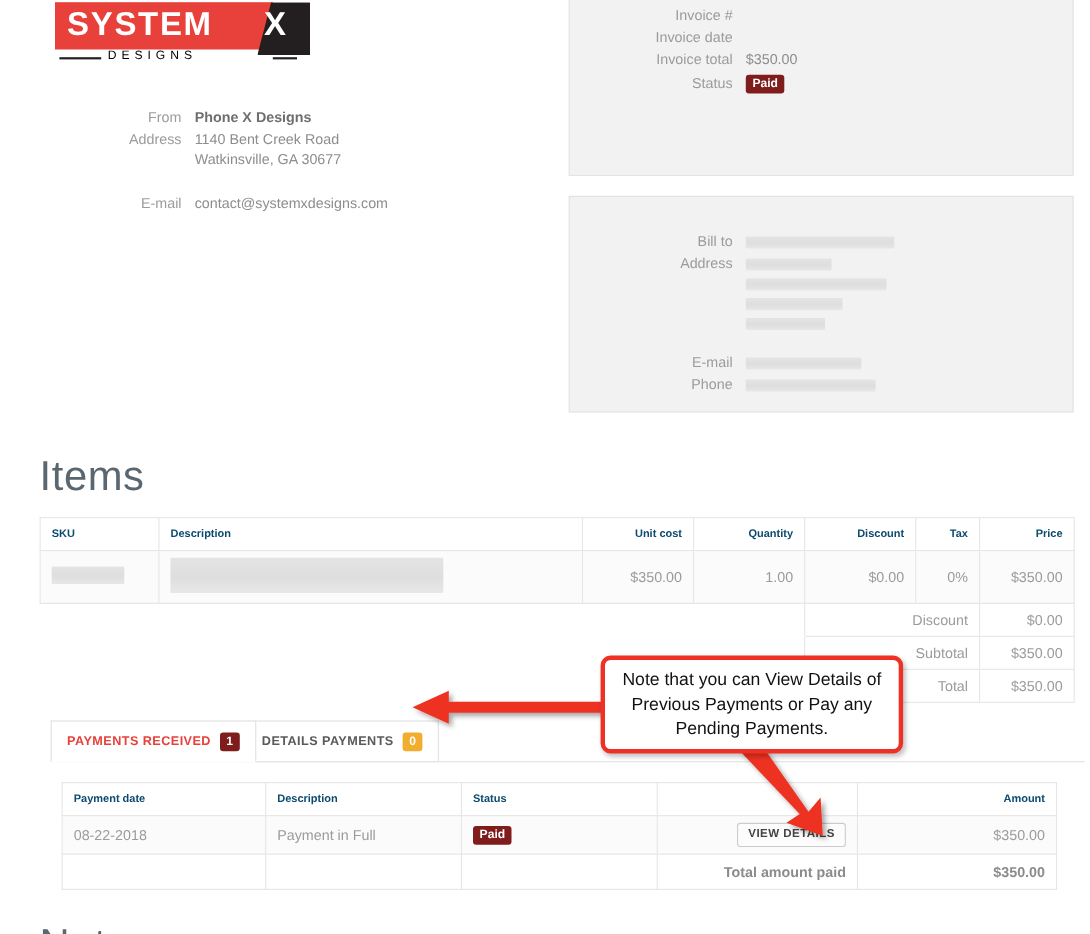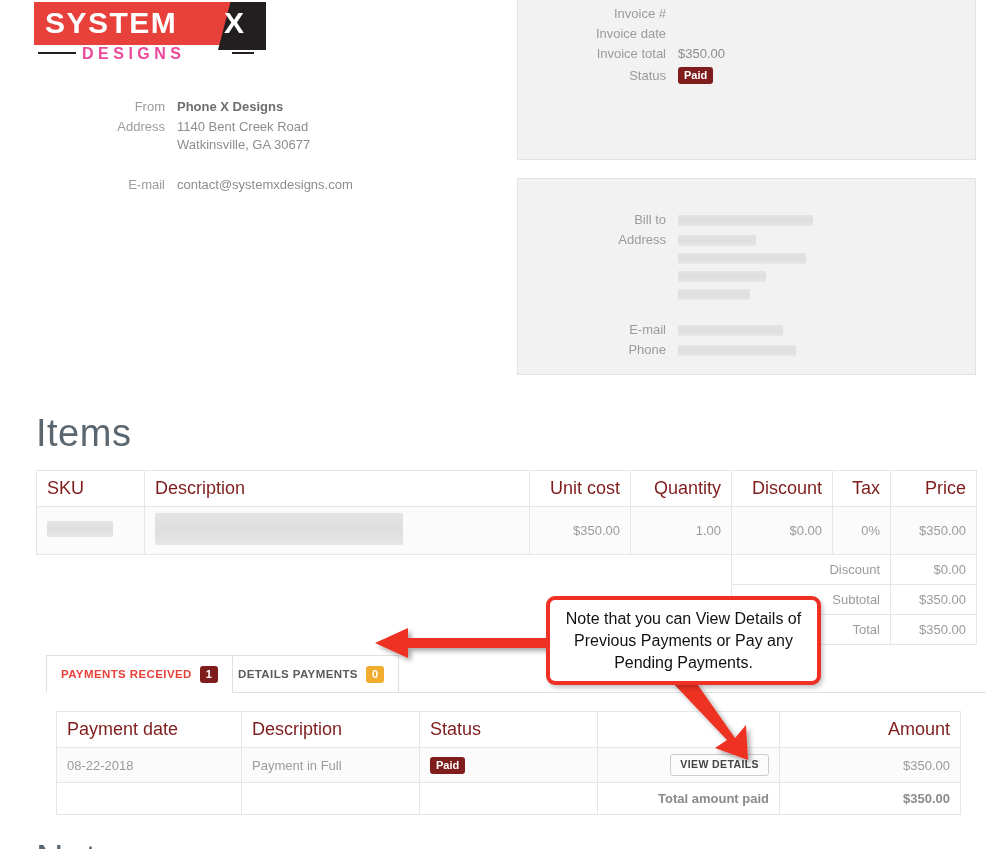--- a/index.html
+++ b/index.html
@@ -19,21 +19,21 @@
 
   
   .header {
     position: relative;
     height: 376px;
   }
 
   
   .logo {
     position: absolute;
-    left: 34px;
+    left: 50px;
     top: 2px;
     width: 232px;
     height: 58px;
   }
   .logo-bar {
     position: absolute;
     left: 0;
     top: 0;
     width: 198px;
     height: 43px;
@@ -82,24 +82,24 @@
     height: 2px;
     background: #231f20;
   }
   .logo-sub .rule.l { left: 0; width: 38px; }
   .logo-sub .rule.r { right: 0; width: 22px; }
   .logo-sub-word {
     position: absolute;
     left: 44px;
     top: 0;
     font-family: "Liberation Sans", sans-serif;
-    font-weight: bold;
-    font-size: 16px;
+    font-weight: normal;
+    font-size: 11px;
     letter-spacing: 4.5px;
-    color: #ec4899;
+    color: #000000;
   }
 
   
   .from-block {
     position: absolute;
     left: 0;
     top: 98px;
     width: 470px;
   }
   .fld {
@@ -188,23 +188,23 @@
   }
   table.grid th, table.grid td {
     border: 1px solid #e6e6e6;
     padding: 6px 10px;
     color: #9b9b9b;
     font-weight: normal;
     vertical-align: middle;
     box-sizing: border-box;
   }
   table.grid th {
-    color: #7f1d1d;
-    font-weight: normal;
-    font-size: 18px;
+    color: #0c4a6e;
+    font-weight: bold;
+    font-size: 10px;
     height: 30px;
     padding-top: 7px;
     padding-bottom: 7px;
   }
   .items-table {
     left: 36px;
     top: 470px;
     width: 940px;
   }
   .items-table td { height: 48px; }

